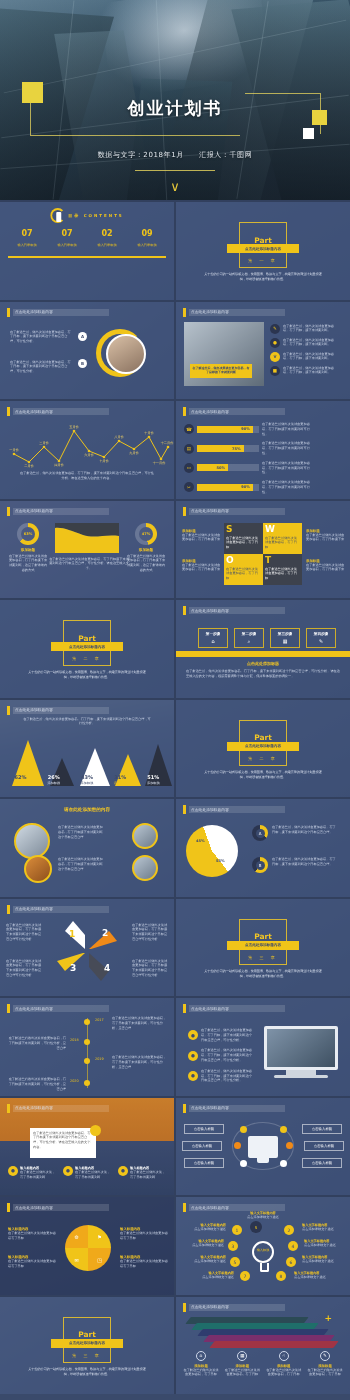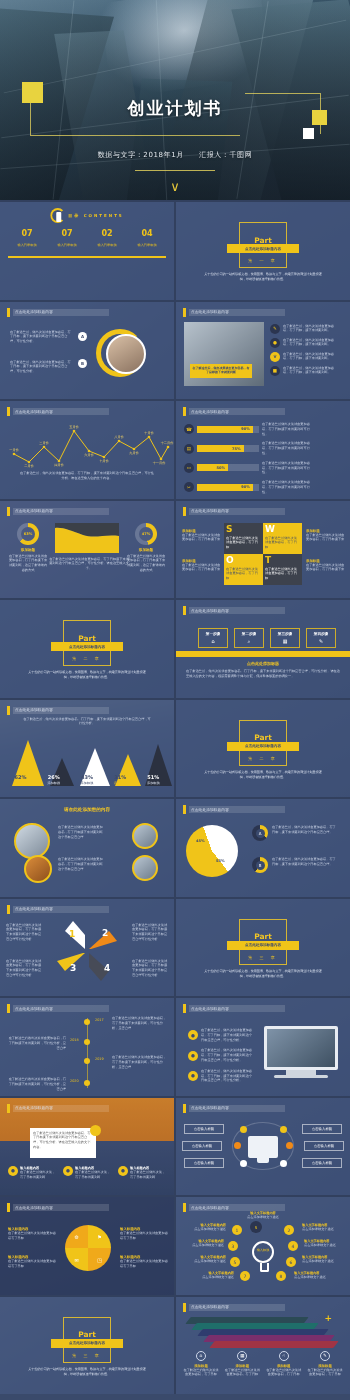--- a/index.html
+++ b/index.html
@@ -201,21 +201,21 @@
         </div>
         <div class="toc-item">
           <div class="n">07</div>
           <div class="l">输入目录标题</div>
         </div>
         <div class="toc-item">
           <div class="n">02</div>
           <div class="l">输入目录标题</div>
         </div>
         <div class="toc-item">
-          <div class="n">04</div>
+          <div class="n">09</div>
           <div class="l">输入目录标题</div>
         </div>
       </div>
       <div class="toc-rule"></div>
     </div>
 
     <div class="slide">
       <div class="bgimg" style="background:linear-gradient(150deg,#4a5b80,#3a4a6e)"></div>
       <div class="ov"></div>
       <div class="part-box">

